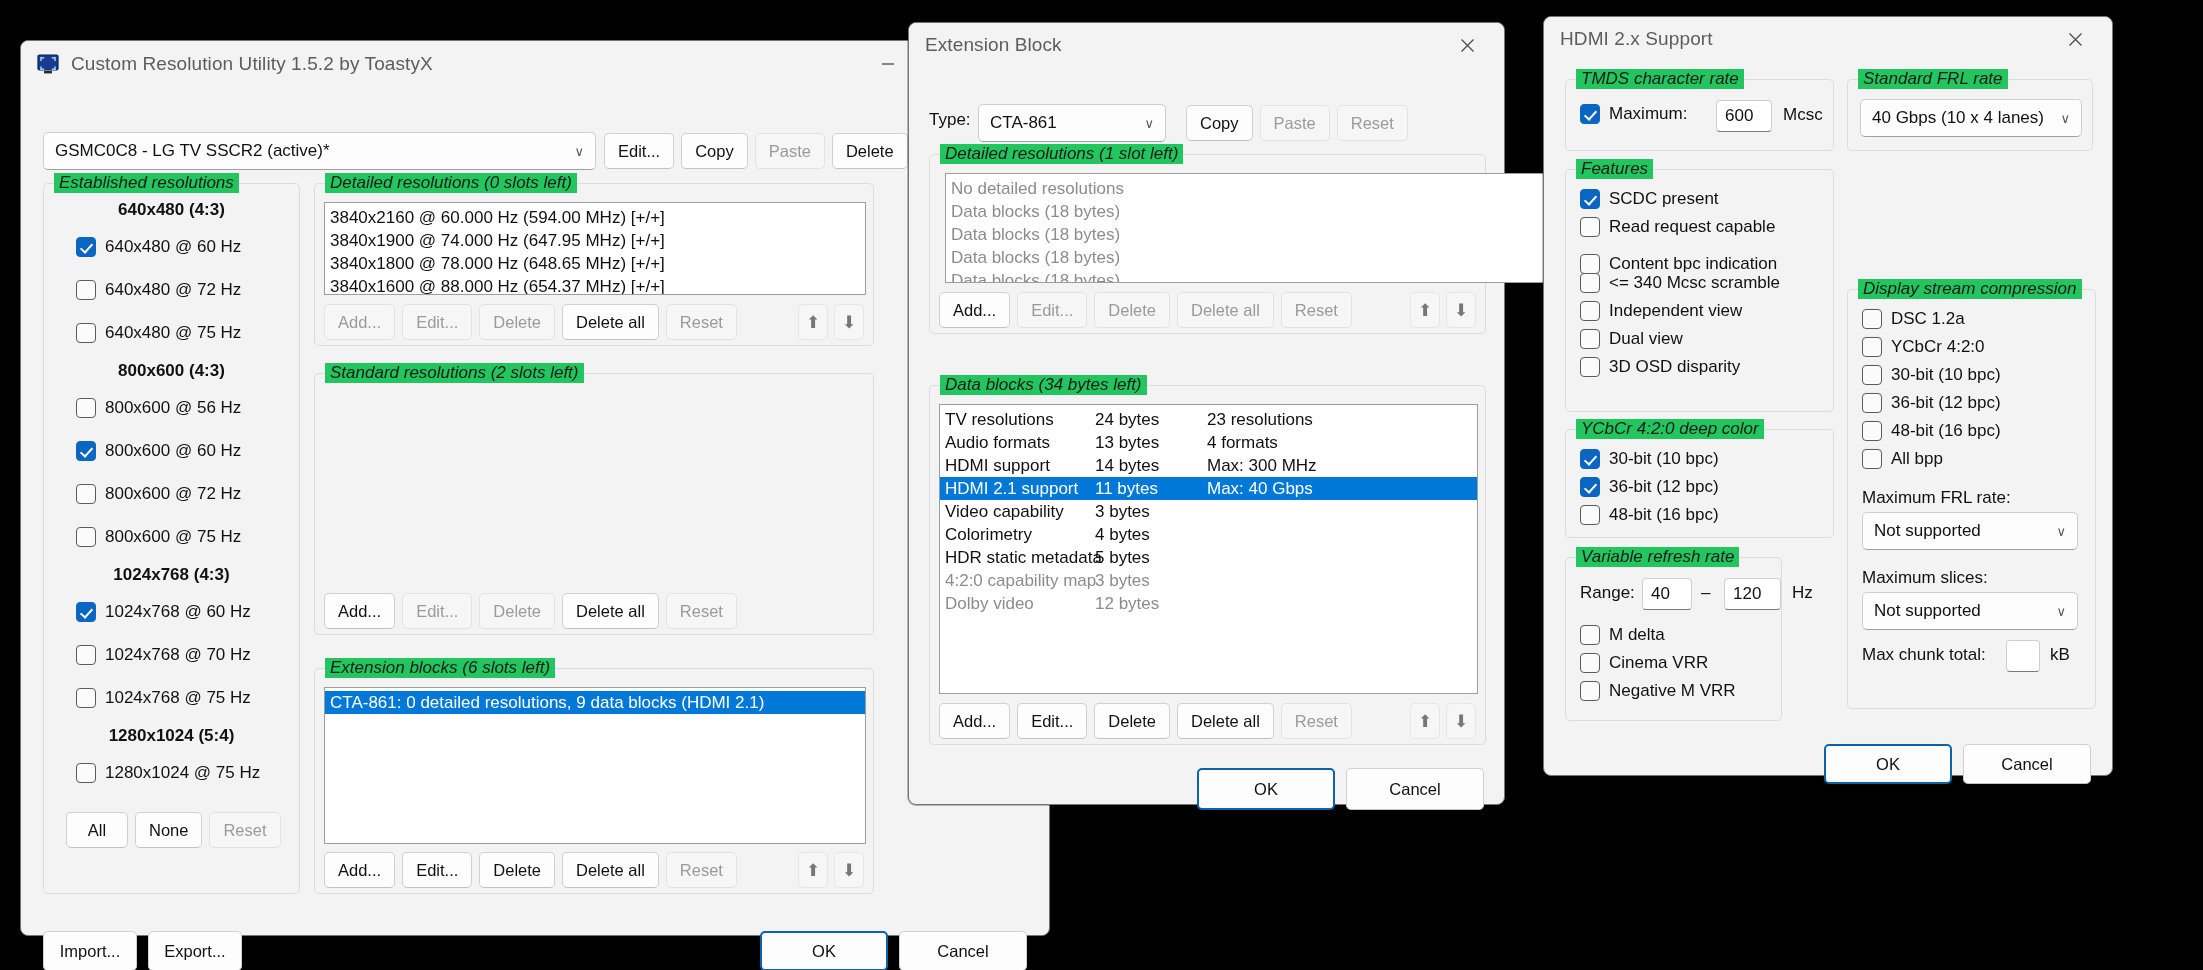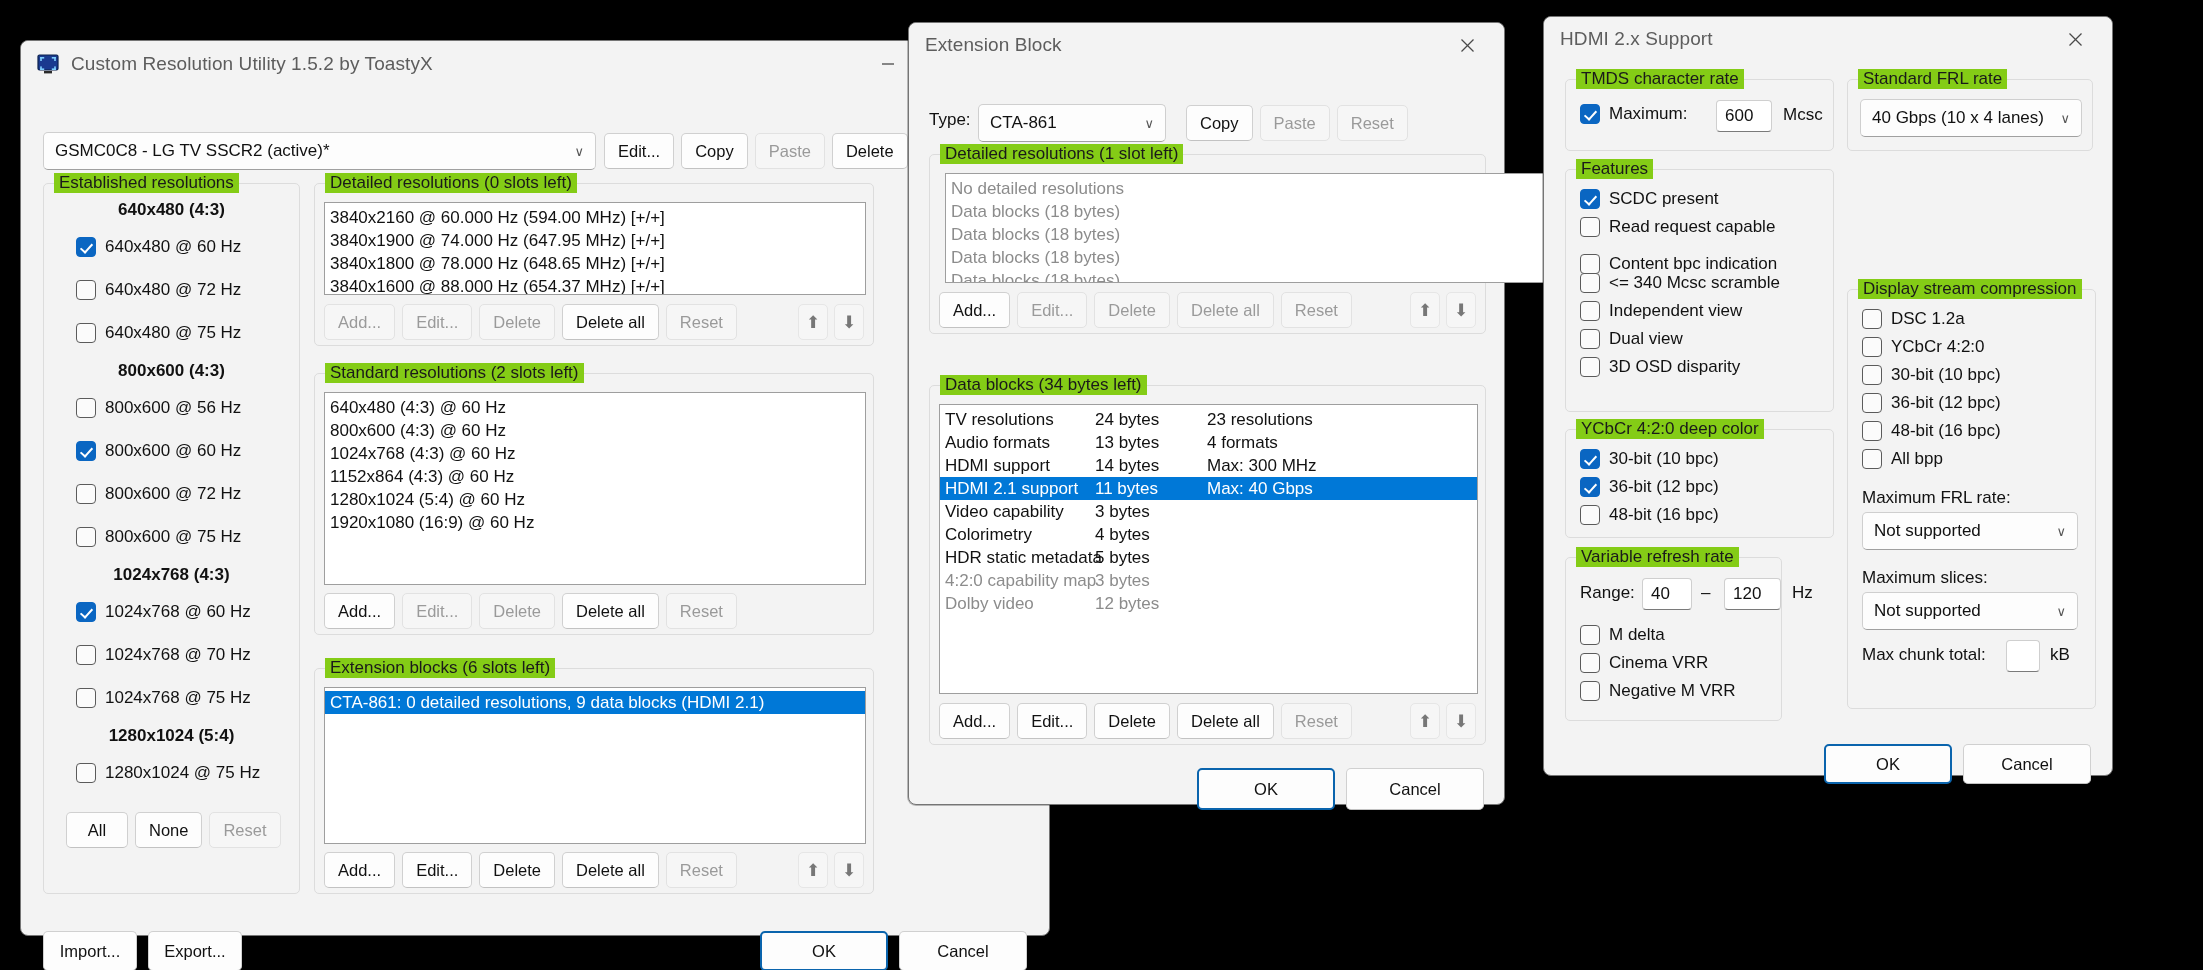--- a/index.html
+++ b/index.html
@@ -51,25 +51,26 @@
 
   
   .group {
     position: absolute;
     border: 1px solid #dcdcdc;
     border-radius: 5px;
   }
   .group > .legend {
     position: absolute;
     top: -11px; left: 10px;
-    background: #84cc16;
+    background: #22c55e;
     padding: 0 5px;
     font-size: 17px;
     color: #1a1a1a;
     white-space: nowrap;
+    font-style: italic;
   }
 
   
   .btn {
     height: 36px;
     min-width: 52px;
     padding: 0 13px;
     background: #fdfdfd;
     border: 1px solid #d0d0d0;
     border-bottom-color: #c2c2c2;
@@ -317,28 +318,20 @@
         <button class="btn disabled">Reset</button>
       </div>
       <div style="position:absolute; right:9px; top:120px; display:flex; gap:6px;">
         <button class="btn arrow">⬆</button>
         <button class="btn arrow">⬇</button>
       </div>
     </div>
 
     <div class="group" style="left:293px; top:332px; width:560px; height:262px;">
       <span class="legend">Standard resolutions (2 slots left)</span>
-      <div class="listbox" style="left:9px; top:18px; width:542px; height:193px;">
-        <div class="listrow">640x480 (4:3) @ 60 Hz</div>
-        <div class="listrow">800x600 (4:3) @ 60 Hz</div>
-        <div class="listrow">1024x768 (4:3) @ 60 Hz</div>
-        <div class="listrow">1152x864 (4:3) @ 60 Hz</div>
-        <div class="listrow">1280x1024 (5:4) @ 60 Hz</div>
-        <div class="listrow">1920x1080 (16:9) @ 60 Hz</div>
-      </div>
       <div style="position:absolute; left:9px; top:219px; display:flex; gap:7px;">
         <button class="btn">Add...</button>
         <button class="btn disabled">Edit...</button>
         <button class="btn disabled">Delete</button>
         <button class="btn">Delete all</button>
         <button class="btn disabled">Reset</button>
       </div>
     </div>
 
     <div class="group" style="left:293px; top:627px; width:560px; height:226px;">

